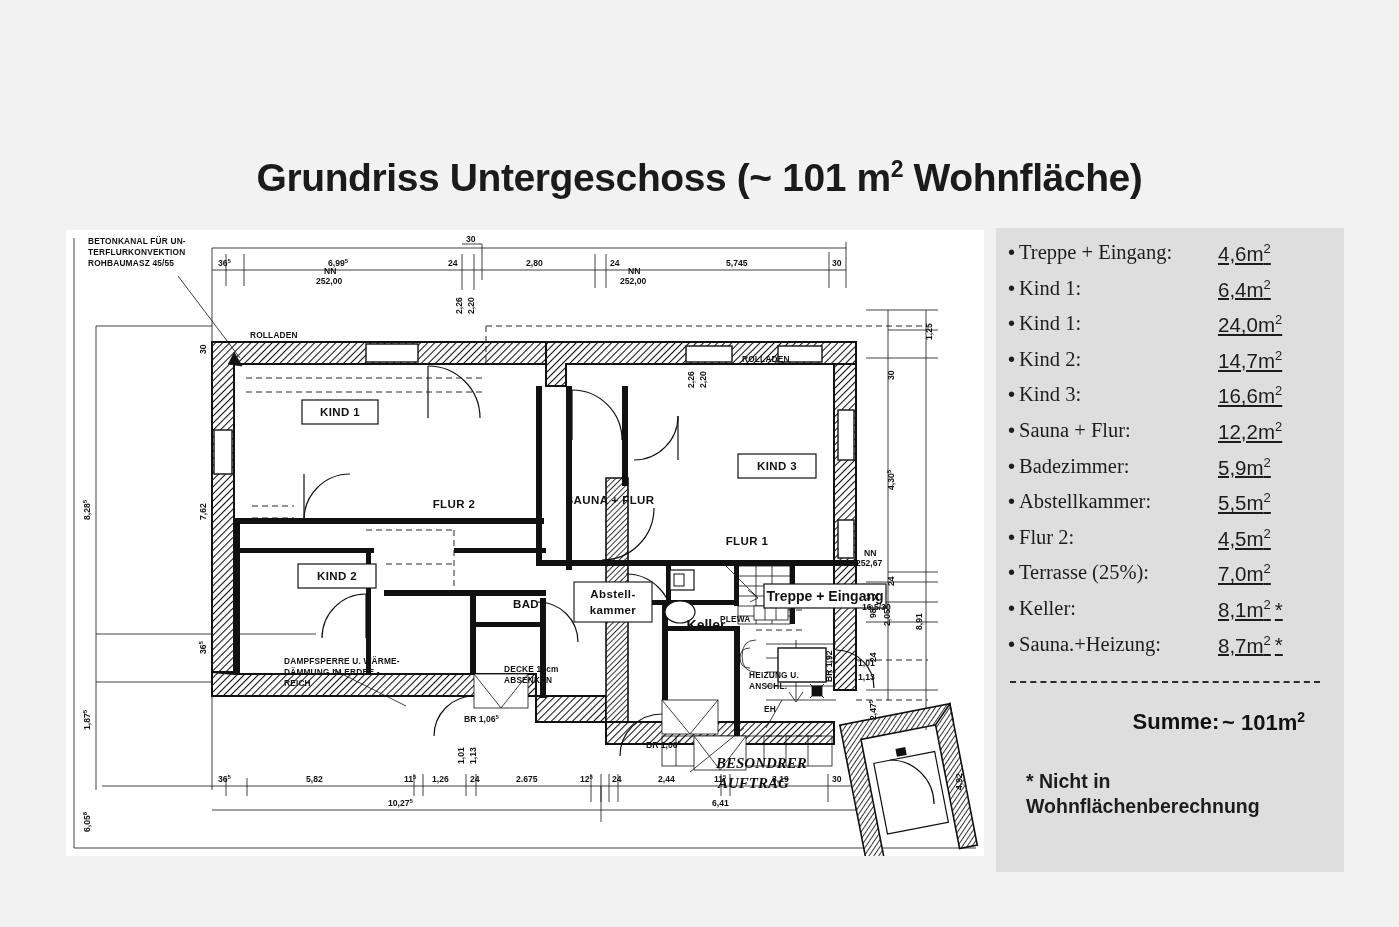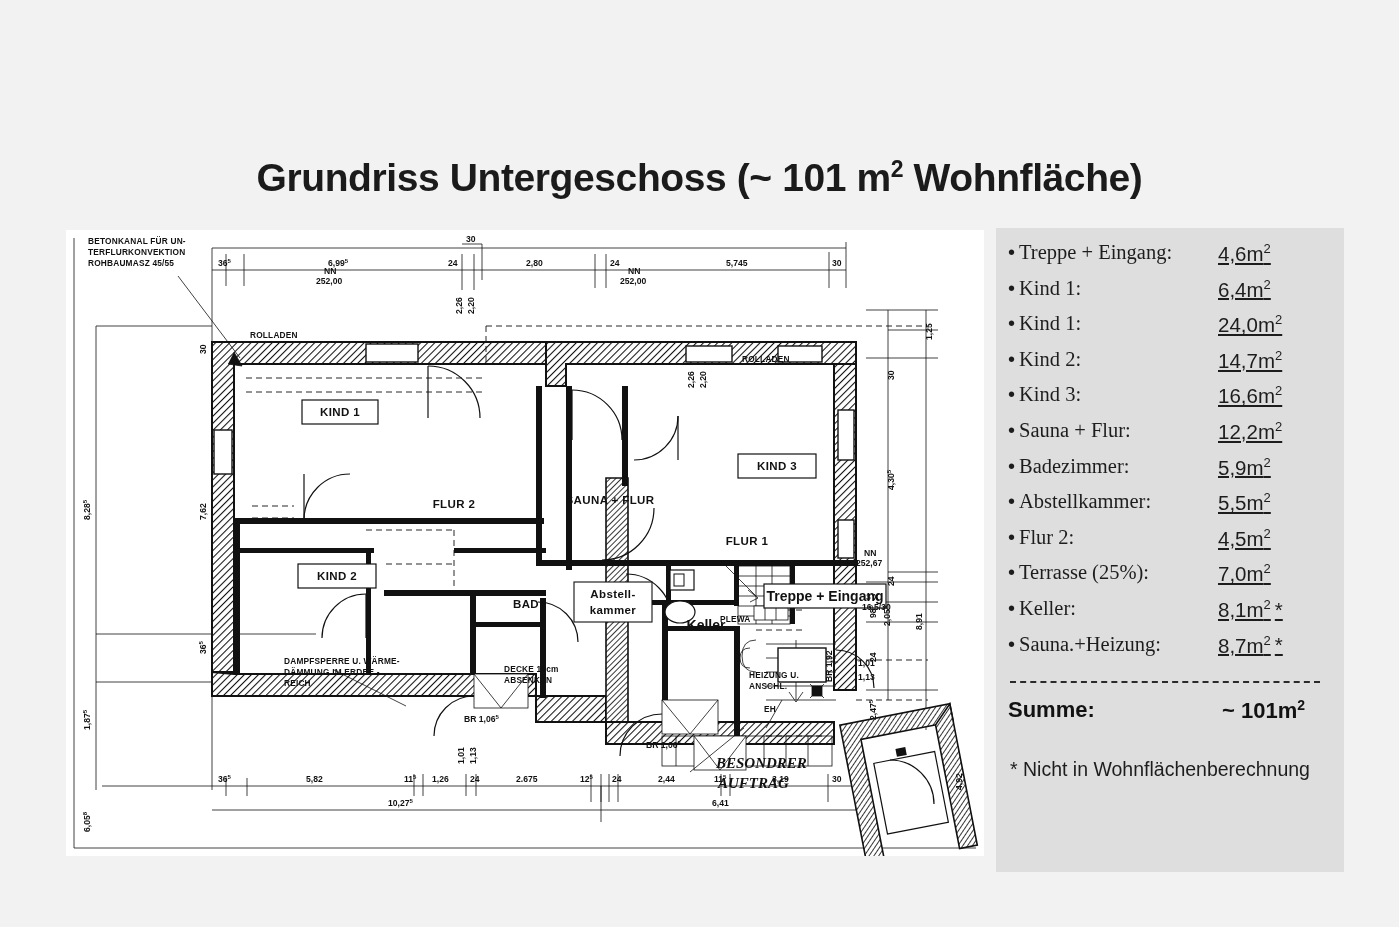--- a/index.html
+++ b/index.html
@@ -48,30 +48,31 @@
   .leg-value{position:absolute; left:222px; top:0; line-height:1.05;text-decoration:underline;}
   .leg-value sup{font-size:13px;}
   .leg-star{margin-left:4px;}
 
   #divider{
     margin:12px 12px 0 14px;
     border-top:2px dashed #2a2a2a;
     width:310px;
   }
   #summary{
-    position:relative; margin-top:14px; padding-left:12px;
+    position:relative; margin-top:26px; padding-left:12px;
     font-size:22px; font-weight:bold; color:#121212;
     height:34px;
+    text-align:center;
   }
   #summary .sum-value{position:absolute; left:226px; top:0;}
   #summary sup{font-size:14px;}
 
   #footnote{
-    margin:26px 12px 0 14px;
-    font-size:19.5px; line-height:1.27; color:#1d1d1d;
+    margin:26px 12px 0 30px;
+    font-size:19.5px; line-height:1.27; color:#1d1d1d;font-weight:bold;
   }
   #footnote sup{font-size:12.5px;}
 
   
   .pt{font-family:"Liberation Sans", sans-serif; fill:#111;}
   .roomlabel{font-size:11.5px; font-weight:bold; letter-spacing:.4px;}
   .roomlabel-lg{font-size:14px; font-weight:bold;}
   .dim{font-size:8.6px; font-weight:bold; font-family:"Liberation Sans", sans-serif;}
   .dimsup{font-size:6px; font-weight:bold;}
   .note{font-size:8.3px; font-weight:bold; letter-spacing:.2px;}

